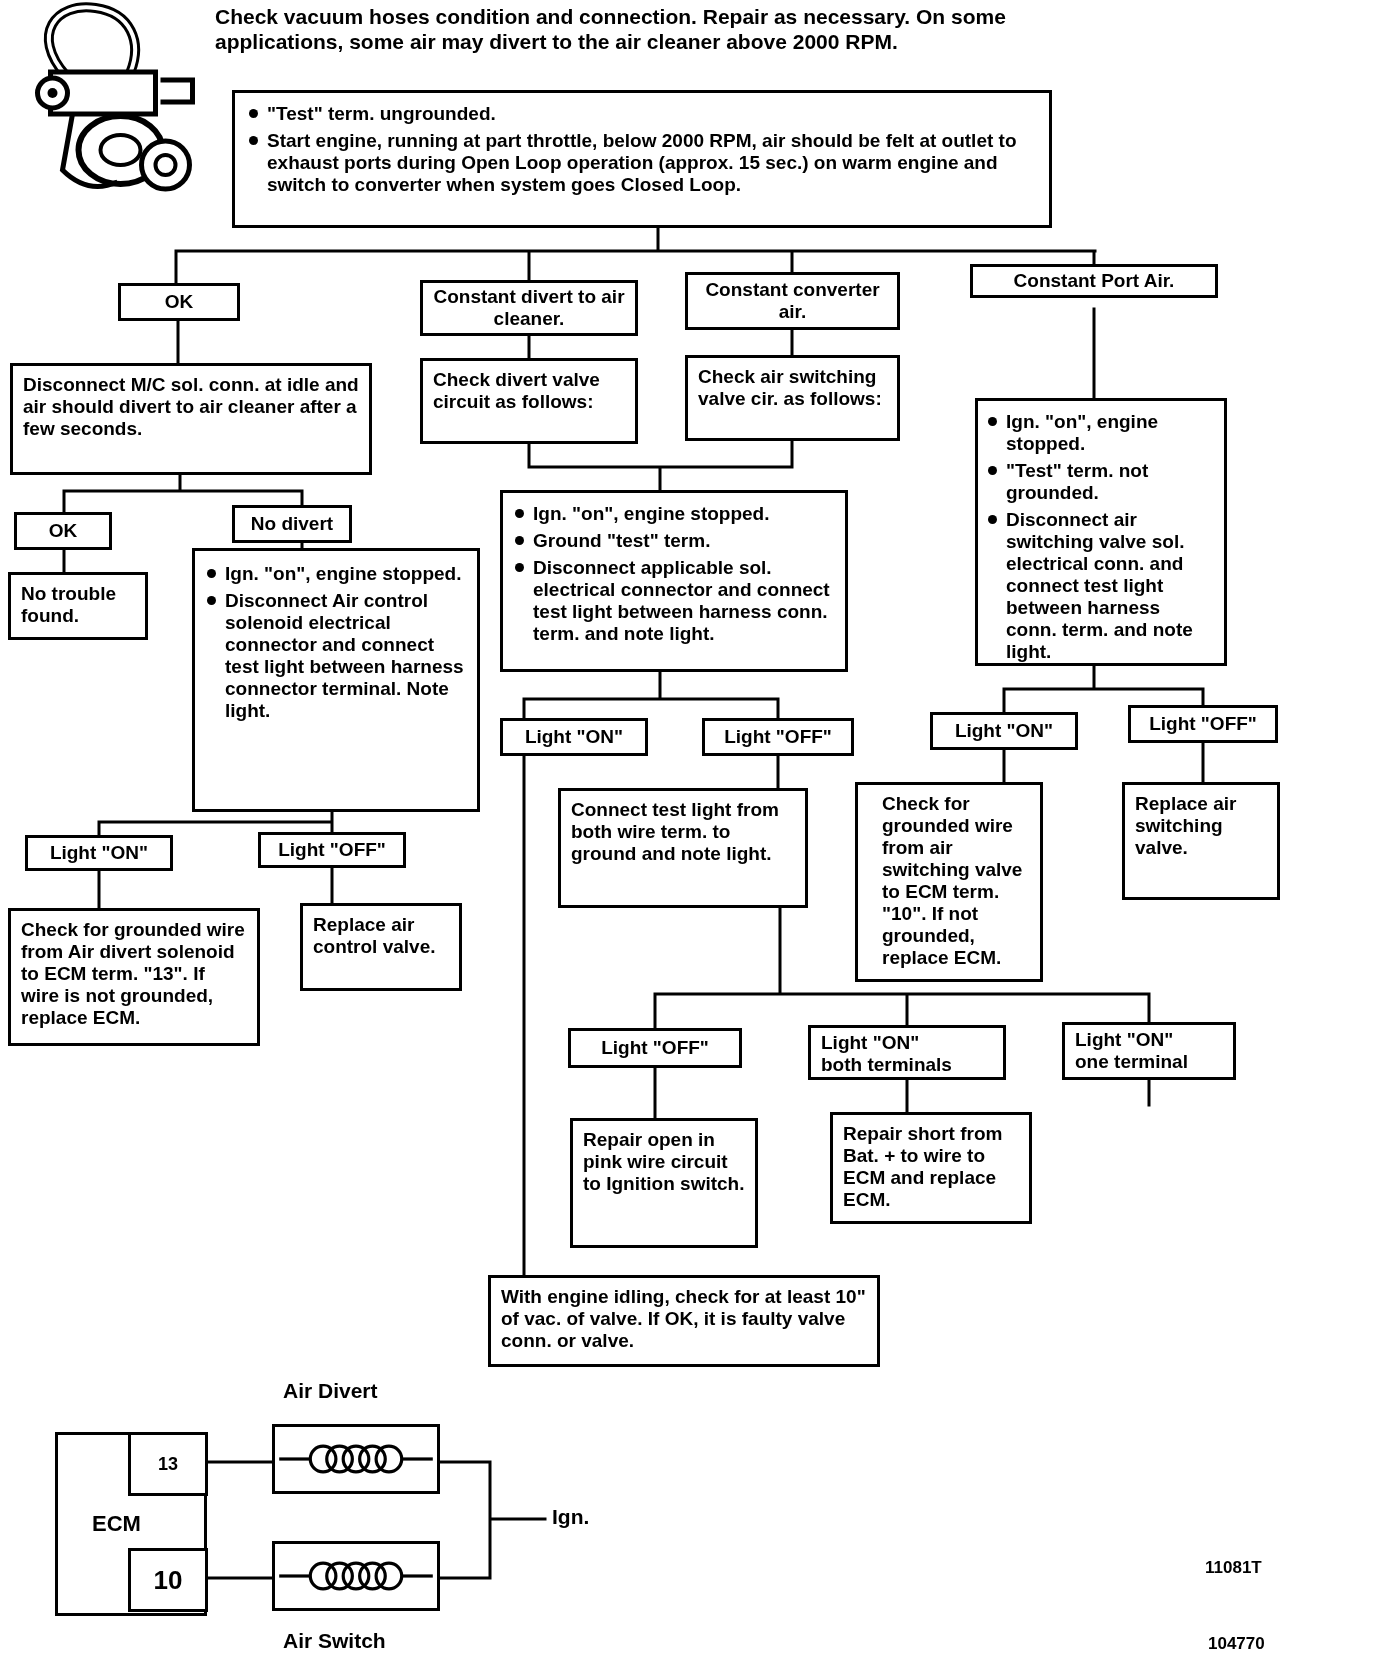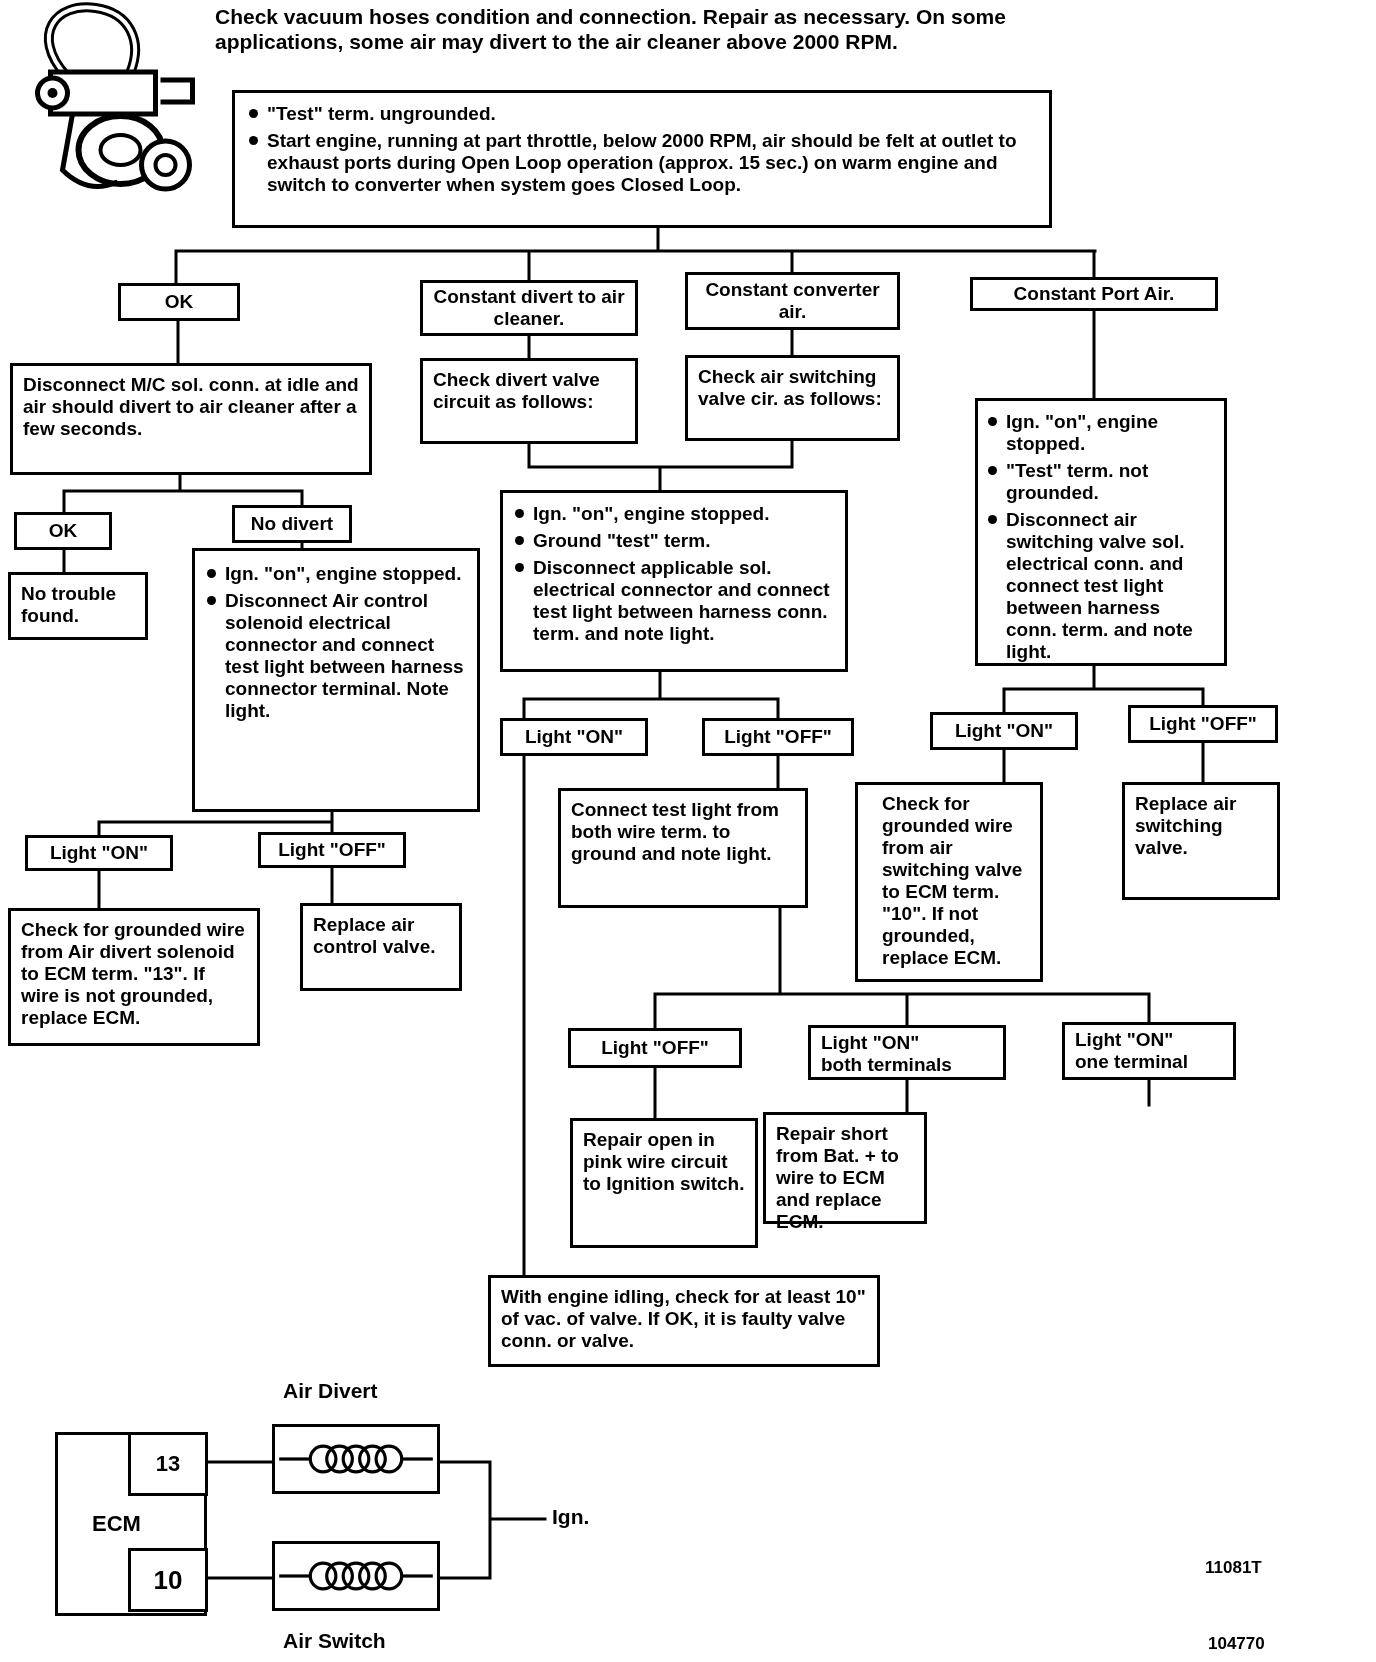--- a/index.html
+++ b/index.html
@@ -64,21 +64,21 @@
     </div>
     <div class="bul">
       <span class="dot"></span>
       <span class="bt">Start engine, running at part throttle, below 2000 RPM, air should be felt at outlet to exhaust ports during Open Loop operation (approx. 15 sec.) on warm engine and switch to converter when system goes Closed Loop.</span>
     </div>
   </div>
 
   <div class="box center" style="left:118px;top:283px;width:122px;height:38px;">OK</div>
   <div class="box center" style="left:420px;top:280px;width:218px;height:56px;">Constant divert to air cleaner.</div>
   <div class="box center" style="left:685px;top:272px;width:215px;height:58px;">Constant converter air.</div>
-  <div class="box center" style="left:970px;top:277px;width:248px;height:34px;">Constant Port Air.</div>
+  <div class="box center" style="left:970px;top:264px;width:248px;height:34px;">Constant Port Air.</div>
 
   <div class="box" style="left:10px;top:363px;width:362px;height:112px;">Disconnect M/C sol. conn. at idle and air should divert to air cleaner after a few seconds.</div>
   <div class="box center" style="left:14px;top:512px;width:98px;height:38px;">OK</div>
   <div class="box center" style="left:232px;top:505px;width:120px;height:38px;">No divert</div>
   <div class="box" style="left:8px;top:572px;width:140px;height:68px;">No trouble found.</div>
 
   <div class="box" style="left:192px;top:548px;width:288px;height:264px;padding:12px;">
     <div class="bul">
       <span class="dot"></span>
       <span class="bt">Ign. "on", engine stopped.</span>
@@ -117,21 +117,21 @@
 
   <div class="box" style="left:558px;top:788px;width:250px;height:120px;">Connect test light from both wire term. to ground and note light.</div>
 
   <div class="box center" style="left:568px;top:1028px;width:174px;height:40px;">Light "OFF"</div>
   <div class="box prewrap" style="left:808px;top:1025px;width:198px;height:55px;padding:4px 10px;">Light "ON"
 both terminals</div>
   <div class="box prewrap" style="left:1062px;top:1022px;width:174px;height:58px;padding:4px 10px;">Light "ON"
 one terminal</div>
 
   <div class="box" style="left:570px;top:1118px;width:188px;height:130px;">Repair open in pink wire circuit to Ignition switch.</div>
-  <div class="box" style="left:763px;top:1112px;width:164px;height:112px;">Repair short from Bat. + to wire to ECM and replace ECM.</div>
+  <div class="box" style="left:830px;top:1112px;width:202px;height:112px;">Repair short from Bat. + to wire to ECM and replace ECM.</div>
 
   <div class="box" style="left:488px;top:1275px;width:392px;height:92px;">With engine idling, check for at least 10" of vac. of valve. If OK, it is faulty valve conn. or valve.</div>
 
   <div class="box" style="left:975px;top:398px;width:252px;height:268px;padding:10px 10px;">
     <div class="bul">
       <span class="dot"></span>
       <span class="bt">Ign. "on", engine stopped.</span>
     </div>
     <div class="bul">
       <span class="dot"></span>
@@ -145,21 +145,21 @@
 
   <div class="box center" style="left:930px;top:712px;width:148px;height:38px;">Light "ON"</div>
   <div class="box center" style="left:1128px;top:705px;width:150px;height:38px;">Light "OFF"</div>
 
   <div class="box" style="left:855px;top:782px;width:188px;height:200px;padding-left:24px;">Check for grounded wire from air switching valve to ECM term. "10". If not grounded, replace ECM.</div>
   <div class="box" style="left:1122px;top:782px;width:158px;height:118px;">Replace air switching valve.</div>
 
   <div class="freetext" style="left:283px;top:1378px;font-size:21px;">Air Divert</div>
 
   <div class="box ecm" style="left:55px;top:1432px;width:152px;height:184px;padding-left:34px;">ECM</div>
-  <div class="box center" style="left:128px;top:1432px;width:80px;height:64px;font-size:22px;">13</div>
+  <div class="box center" style="left:128px;top:1432px;width:80px;height:64px;font-size:18px;">13</div>
   <div class="box center" style="left:128px;top:1548px;width:80px;height:64px;font-size:26px;">10</div>
 
   <div class="coilbox" style="left:272px;top:1424px;width:168px;height:70px;">
     <svg viewBox="0 0 168 70">
       <g fill="none" stroke="#000" stroke-width="3.5">
         <path d="M0 35 H34"></path>
         <circle cx="48" cy="35" r="14"></circle>
           <circle cx="66" cy="35" r="14"></circle>
           <circle cx="84" cy="35" r="14"></circle>
         <circle cx="102" cy="35" r="14"></circle>

